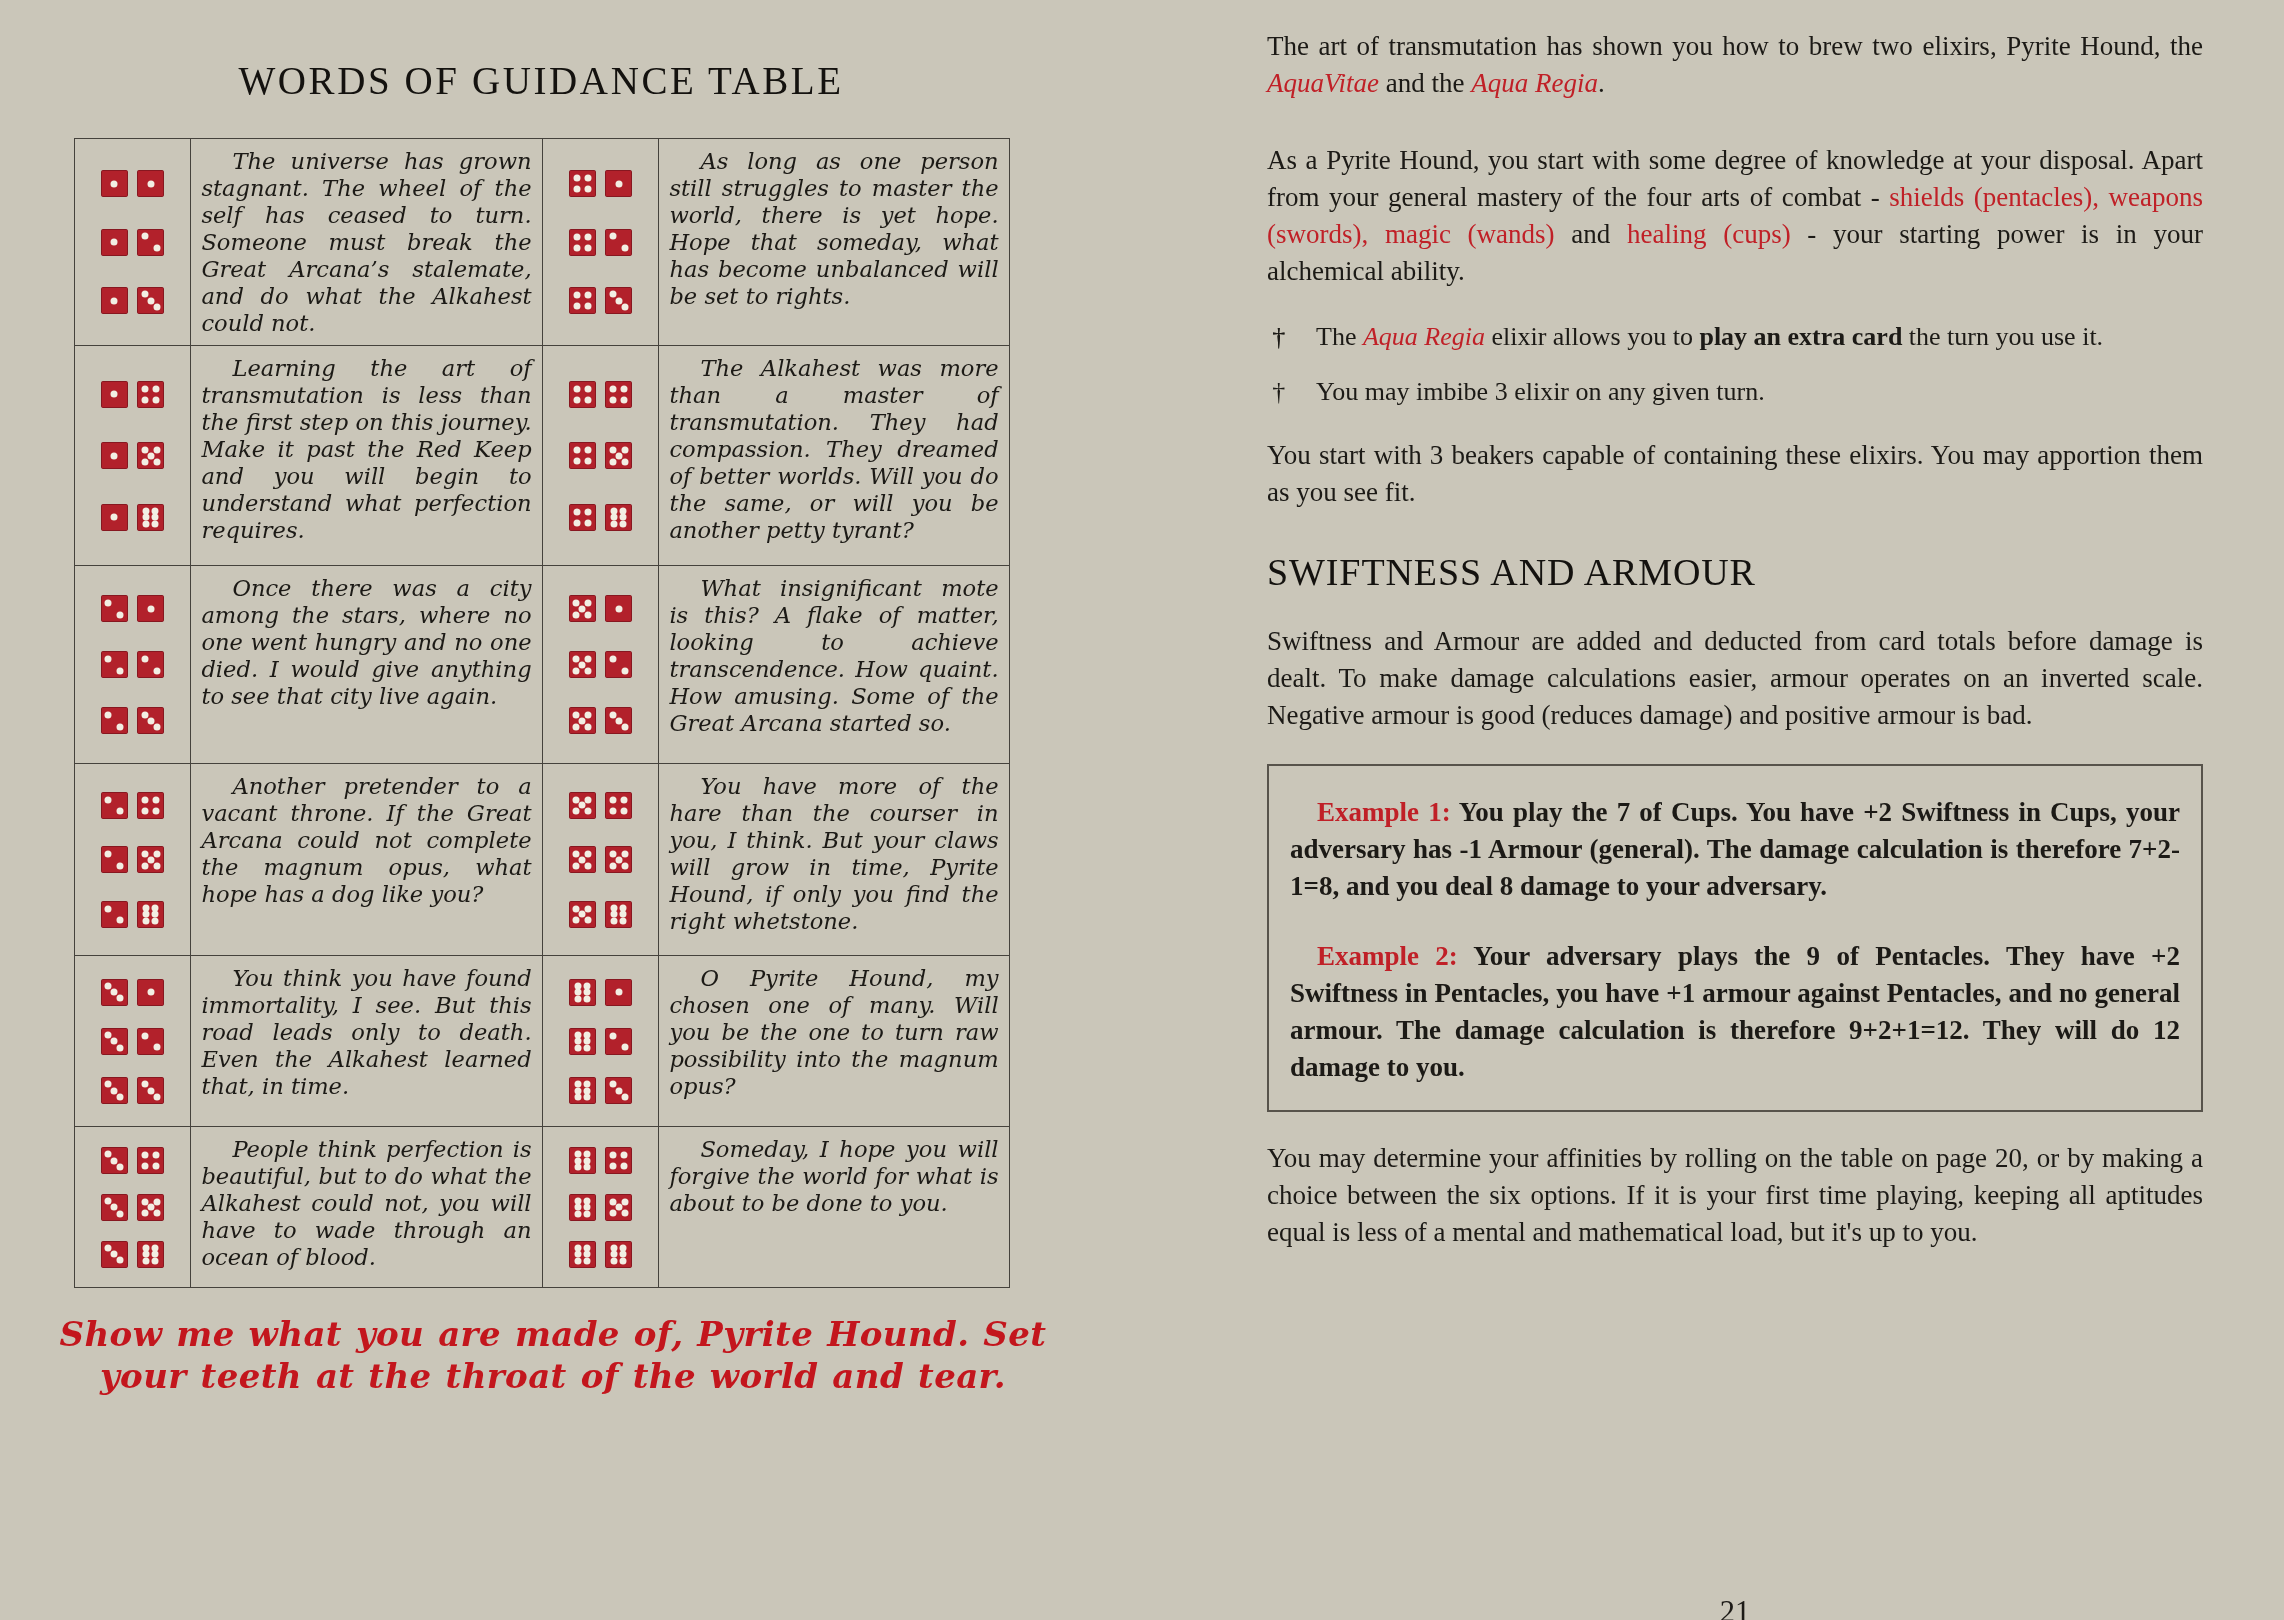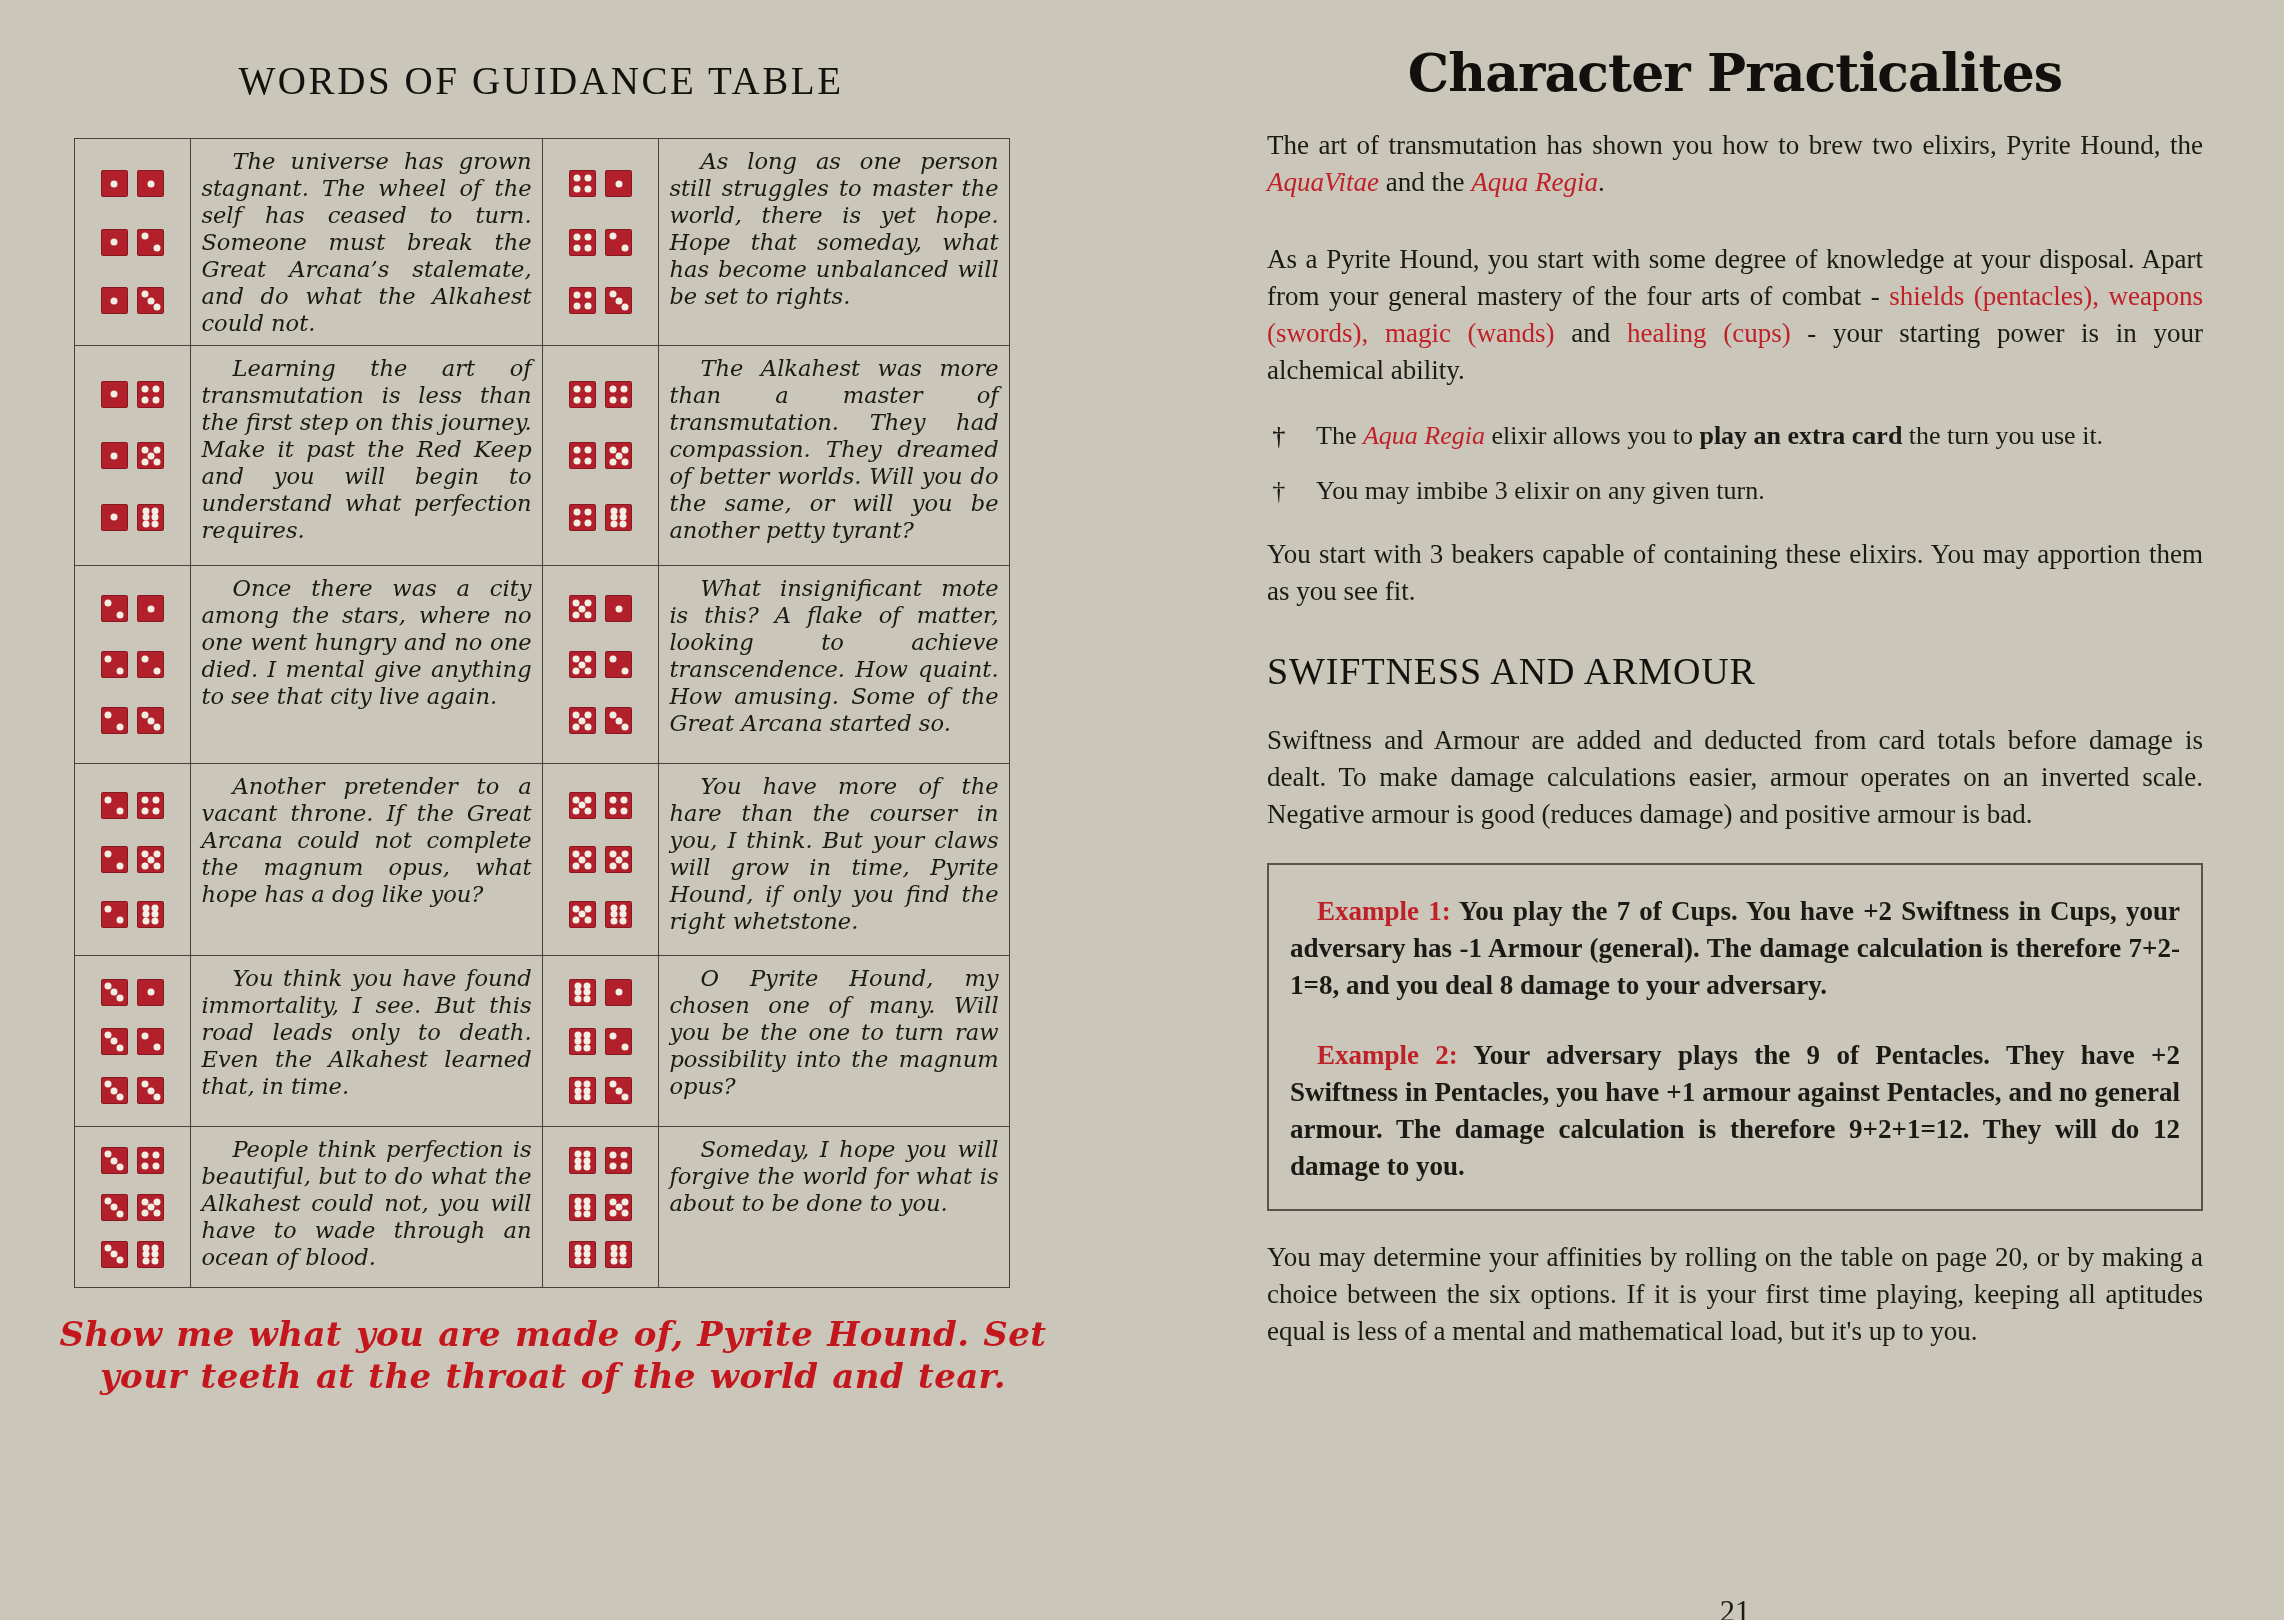--- a/index.html
+++ b/index.html
@@ -284,21 +284,21 @@
                   </div>
                   <div class="die">
                     <span class="pip" style="left: 25%; top: 25%;"></span>
                     <span class="pip" style="left: 50%; top: 50%;"></span>
                     <span class="pip" style="left: 75%; top: 75%;"></span>
                   </div>
                 </div>
               </div>
             </td>
           <td class="text-cell">
-              <p>Once there was a city among the stars, where no one went hungry and no one died. I mental give anything to see that city live again.</p>
+              <p>Once there was a city among the stars, where no one went hungry and no one died. I would give anything to see that city live again.</p>
             </td>
           <td class="dice-cell">
               <div class="dice-stack">
                 <div class="die-pair">
                   <div class="die">
                     <span class="pip" style="left: 27%; top: 27%;"></span>
                     <span class="pip" style="left: 73%; top: 27%;"></span>
                     <span class="pip" style="left: 50%; top: 50%;"></span>
                     <span class="pip" style="left: 27%; top: 73%;"></span>
                     <span class="pip" style="left: 73%; top: 73%;"></span>
@@ -643,21 +643,20 @@
               <p>Someday, I hope you will forgive the world for what is about to be done to you.</p>
             </td>
         </tr>
       </tbody>
     </table>
 
     <p class="quote">Show me what you are made of, Pyrite Hound. Set your teeth at the throat of the world and tear.</p>
   </section>
 
   <section class="page-right">
-    <h1 class="cp-title">Character Practicalites</h1>
 
     <p class="body-p"><span>The art of transmutation has shown you how to brew two elixirs, Pyrite Hound, the </span><span class="seg-redital">AquaVitae</span><span> and the </span><span class="seg-redital">Aqua Regia</span><span>.</span></p>
     <p class="body-p p1"><span>As a Pyrite Hound, you start with some degree of knowledge at your disposal. Apart from your general mastery of the four arts of combat - </span><span class="seg-red">shields (pentacles), weapons (swords), magic (wands)</span><span> and </span><span class="seg-red">healing (cups)</span><span> - your starting power is in your alchemical ability.</span></p>
 
     <ul class="bullets">
       <li><span class="dagger">†</span></li>
       <li><span class="dagger">†</span><span class="li-text"><span>The </span><span class="seg-redital">Aqua Regia</span><span> elixir allows you to </span><span class="seg-bold">play an extra card</span><span> the turn you use it.</span></span></li>
       <li><span class="dagger">†</span><span class="li-text"><span>You may imbibe 3 elixir on any given turn.</span></span></li>
     </ul>
 

